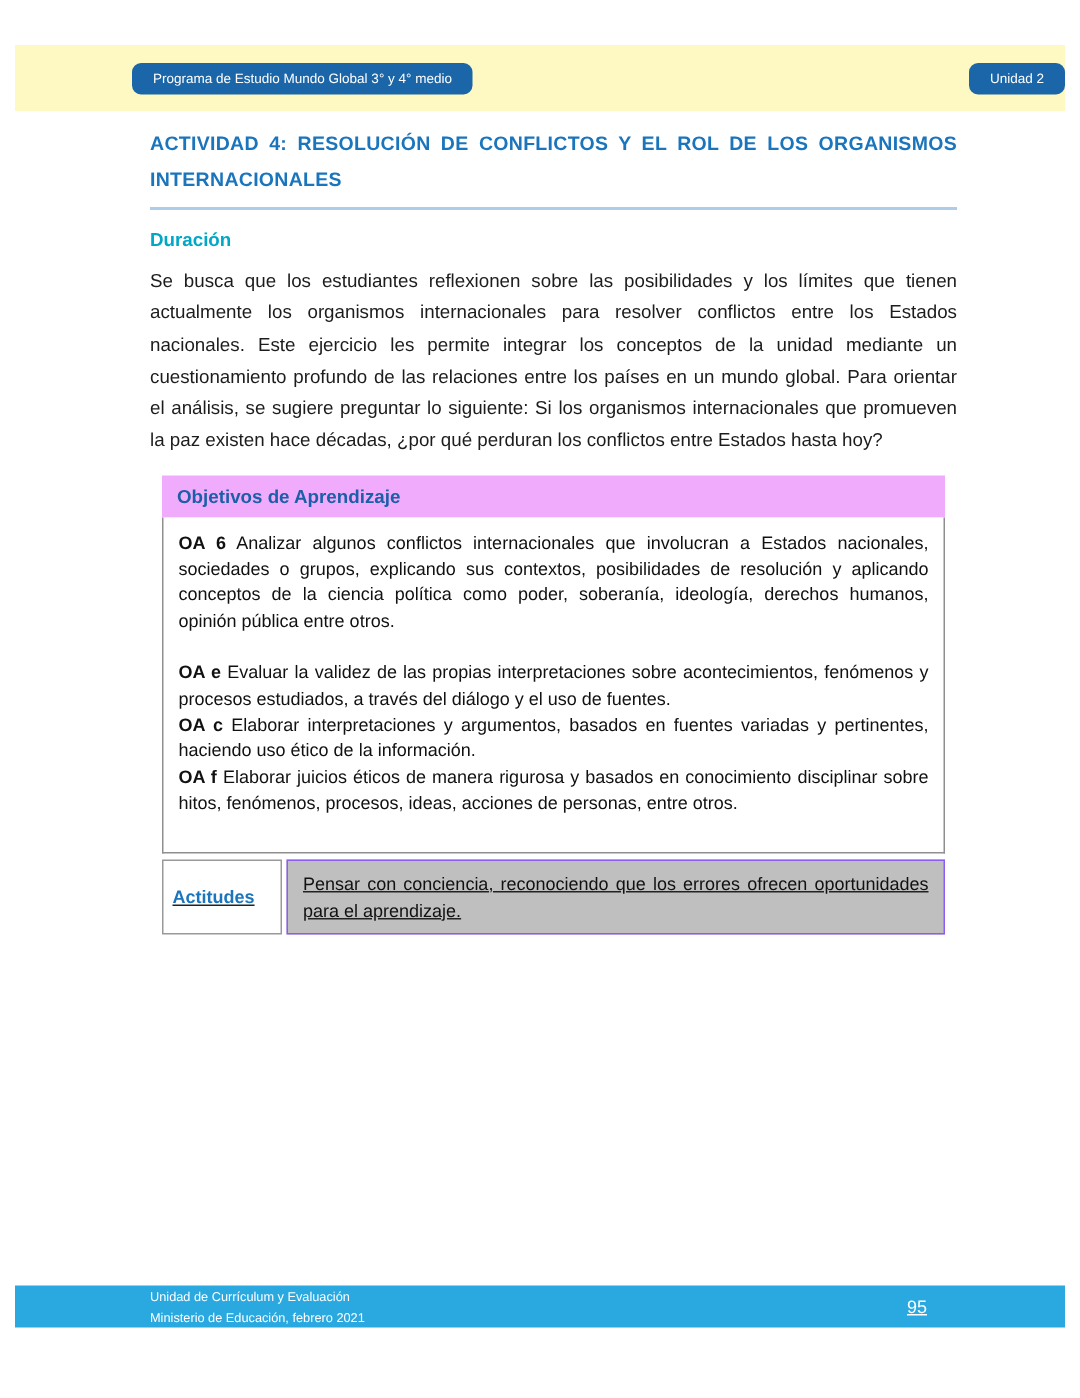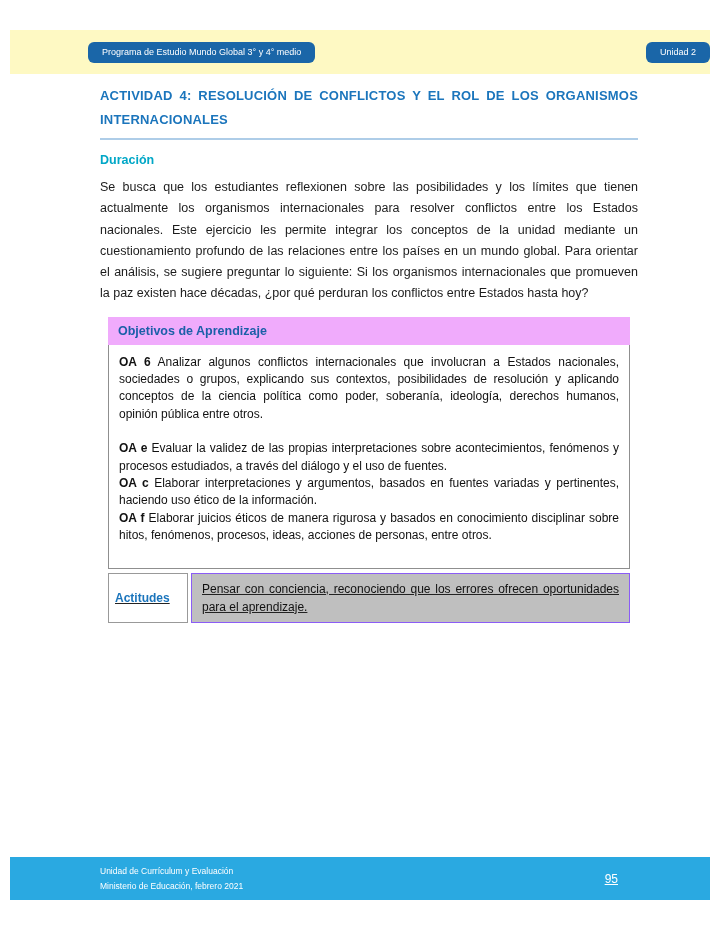--- a/index.html
+++ b/index.html
@@ -52,21 +52,21 @@
   }
   .row-value {
     flex:1; border:1px solid #8b5cf6; font-size:12px; line-height:1.5;
     padding:6px 10px; color:#111; text-align:justify; background:#fff;
     display:flex; flex-direction:column; justify-content:center;
   }
   .row-value.gray { background:#BFBFBF; }
 
   
   .footerbar {
-    position:absolute; left:10px; right:10px; top:857px; height:43px;
+    position:absolute; left:10px; right:10px; top:857px; height:28px;
     background:#2AA9E1; color:#ffffff; display:flex; align-items:center;
     justify-content:space-between; padding:0 92px 0 90px; font-size:8.5px;
   }
   .footer-left div { line-height:1.7; }
   .footer-page { font-size:12px;text-decoration:underline; }
 </style>
 </head>
 <body>
 
 <div class="page">

